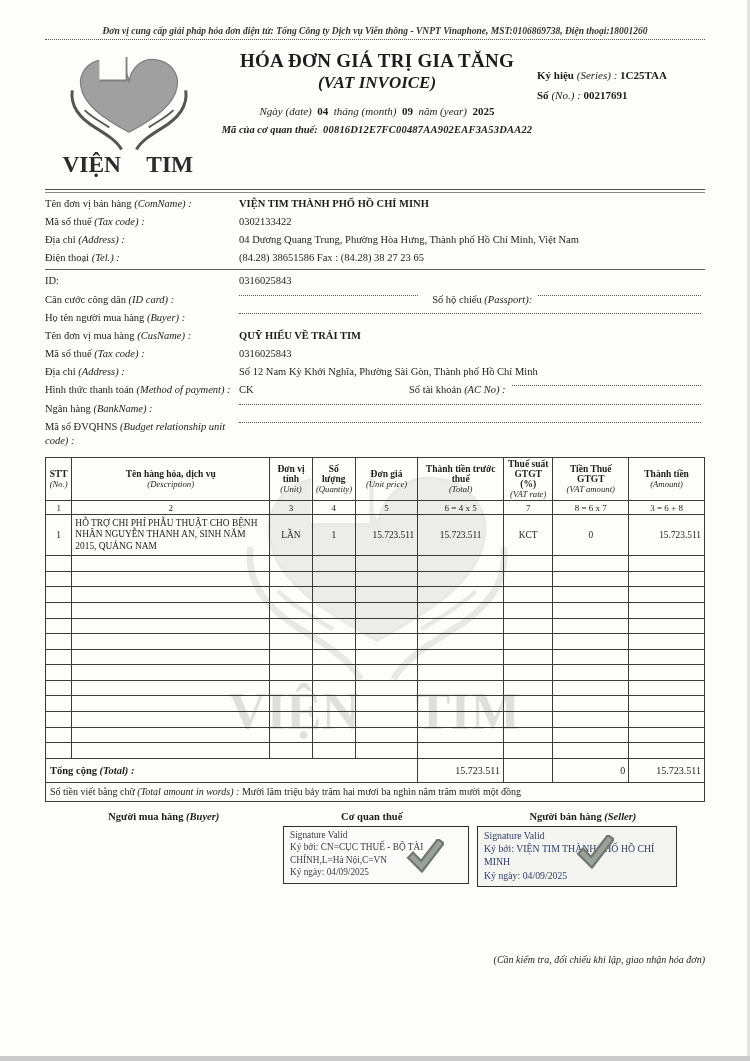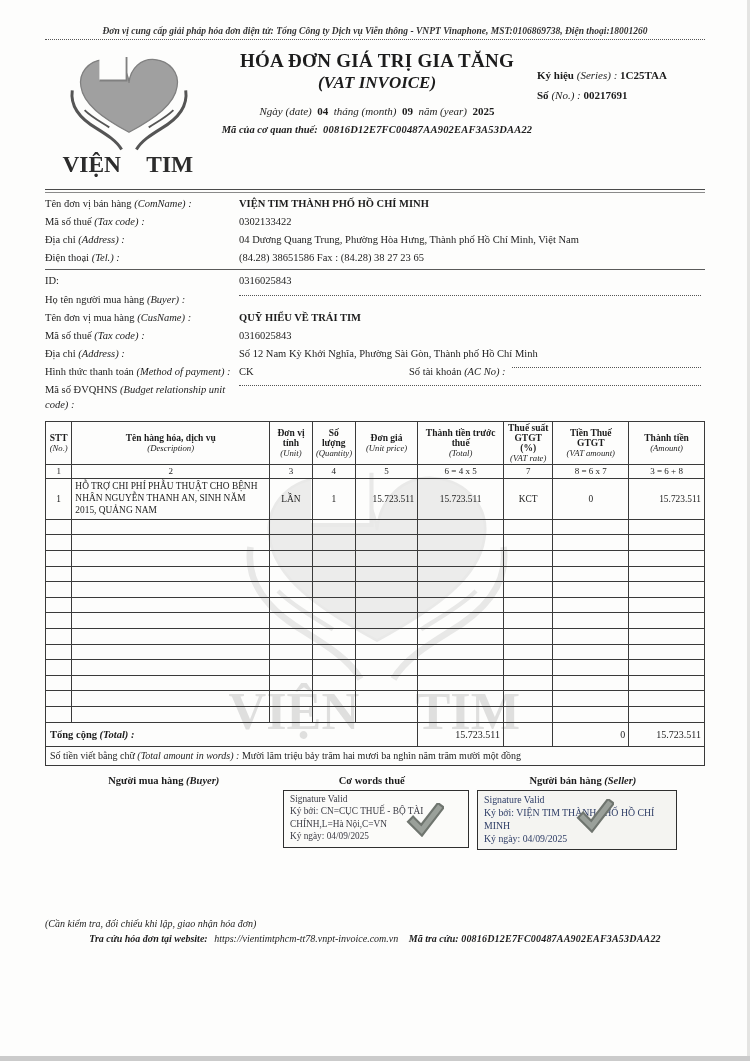--- a/index.html
+++ b/index.html
@@ -62,21 +62,21 @@
   .sig-headings .h1{width:36%;text-align:center;}
   .sig-headings .h2{width:27%;text-align:center;}
   .sig-headings .h3{width:37%;text-align:center;}
   .sig-area{position:relative;height:82px;}
   .sig-box{position:absolute;border:1.5px solid #2f2f2f;padding:2px 6px 4px 6px;font-size:9.3px;line-height:1.35;background:#fbfbf9;}
   .sig-box.tax{left:238px;top:4px;width:172px;color:#3b3b44;}
   .sig-box.seller{left:432px;top:4px;width:186px;color:#2e3d66;font-size:9.8px;background:#f4f4f1;}
   .sig-check{position:absolute;width:38px;height:34px;}
   .sig-box.tax .sig-check{right:24px;top:12px;}
   .sig-box.seller .sig-check{left:98px;top:8px;}
-  .check-note{text-align:left;font-size:10px;font-style:italic;margin-top:50px;}
+  .check-note{text-align:right;font-size:10px;font-style:italic;margin-top:50px;}
   .lookup{text-align:center;font-size:10px;margin-top:4px;}
   .lookup .lbl{font-weight:bold;font-style:italic;}
   .lookup .url{font-style:italic;padding:0 8px 0 4px;}
   .lookup .code{font-weight:bold;font-style:italic;letter-spacing:.2px;}
 
   
   .watermark{position:absolute;left:212px;top:448px;width:330px;opacity:.16;z-index:0;pointer-events:none;}
   .watermark svg{width:100%;height:auto;}
 </style>
 </head>
@@ -168,39 +168,49 @@
     </div>
 
     <div class="rule"></div>
 
     <div>
       <div class="info-row">
         <span class="label">ID:</span>
         <span class="value">0316025843</span>
       </div>
       <div class="info-row">
+        <span class="label"><span>Căn cước công dân</span> <span class="en">(ID card) :</span></span>
+        <span class="dots short"></span>
+        <span class="label2"><span>Số hộ chiếu</span> <span class="en">(Passport):</span></span>
+        <span class="dots"></span>
+      </div>
+      <div class="info-row">
         <span class="label"><span>Họ tên người mua hàng</span> <span class="en">(Buyer) :</span></span>
         <span class="dots"></span>
       </div>
       <div class="info-row">
         <span class="label"><span>Tên đơn vị mua hàng</span> <span class="en">(CusName) :</span></span>
         <span class="value caps">QUỸ HIỂU VỀ TRÁI TIM</span>
       </div>
       <div class="info-row">
         <span class="label"><span>Mã số thuế</span> <span class="en">(Tax code) :</span></span>
         <span class="value">0316025843</span>
       </div>
       <div class="info-row">
         <span class="label"><span>Địa chỉ</span> <span class="en">(Address) :</span></span>
         <span class="value">Số 12 Nam Kỳ Khởi Nghĩa, Phường Sài Gòn, Thành phố Hồ Chí Minh</span>
       </div>
       <div class="info-row">
         <span class="label"><span>Hình thức thanh toán</span> <span class="en">(Method of payment) :</span></span>
         <span class="value" style="width:160px;">CK</span>
         <span class="label2"><span>Số tài khoản</span> <span class="en">(AC No) :</span></span>
+        <span class="dots"></span>
+      </div>
+      <div class="info-row">
+        <span class="label"><span>Ngân hàng</span> <span class="en">(BankName) :</span></span>
         <span class="dots"></span>
       </div>
       <div class="info-row">
         <span class="label"><span>Mã số ĐVQHNS</span> <span class="en">(Budget relationship unit code) :</span></span>
         <span class="dots"></span>
       </div>
     </div>
 
     <table class="invoice-table">
       <colgroup>
@@ -436,21 +446,21 @@
             <span>Số tiền viết bằng chữ</span>
             <span class="en">(Total amount in words) :</span>
             <span>Mười lăm triệu bảy trăm hai mươi ba nghìn năm trăm mười một đồng</span>
           </td>
         </tr>
       </tbody>
     </table>
 
     <div class="sig-headings">
       <span class="h1"><span>Người mua hàng</span> <span class="en">(Buyer)</span></span>
-      <span class="h2">Cơ words thuế</span>
+      <span class="h2">Cơ quan thuế</span>
       <span class="h3"><span>Người bán hàng</span> <span class="en">(Seller)</span></span>
     </div>
 
     <div class="sig-area">
       <div class="sig-box tax">
         <div>Signature Valid</div>
         <div>Ký bởi: CN=CỤC THUẾ - BỘ TÀI CHÍNH,L=Hà Nội,C=VN</div>
         <div>Ký ngày: 04/09/2025</div>
         <svg class="sig-check" viewBox="0 0 40 40">
           <path d="M6 22 L16 32 L36 6" fill="none" stroke="#6f756f" stroke-width="11" stroke-linecap="square"></path>
@@ -462,21 +472,15 @@
         <div>Ký bởi: VIỆN TIM THÀNH PHỐ HỒ CHÍ MINH</div>
         <div>Ký ngày: 04/09/2025</div>
         <svg class="sig-check" viewBox="0 0 40 40">
           <path d="M6 22 L16 32 L36 6" fill="none" stroke="#6f756f" stroke-width="11" stroke-linecap="square"></path>
           <path d="M6 22 L16 32 L36 6" fill="none" stroke="#9aa09a" stroke-width="6" stroke-linecap="square"></path>
         </svg>
       </div>
     </div>
 
     <div class="check-note">(Cần kiểm tra, đối chiếu khi lập, giao nhận hóa đơn)</div>
-    <div class="lookup">
-      <span class="lbl">Tra cứu hóa đơn tại website:</span>
-      <span class="url">https://vientimtphcm-tt78.vnpt-invoice.com.vn</span>
-      <span class="lbl">Mã tra cứu:</span>
-      <span class="code">00816D12E7FC00487AA902EAF3A53DAA22</span>
-    </div>
 
   </div>
 </div>
 
 </body></html>

